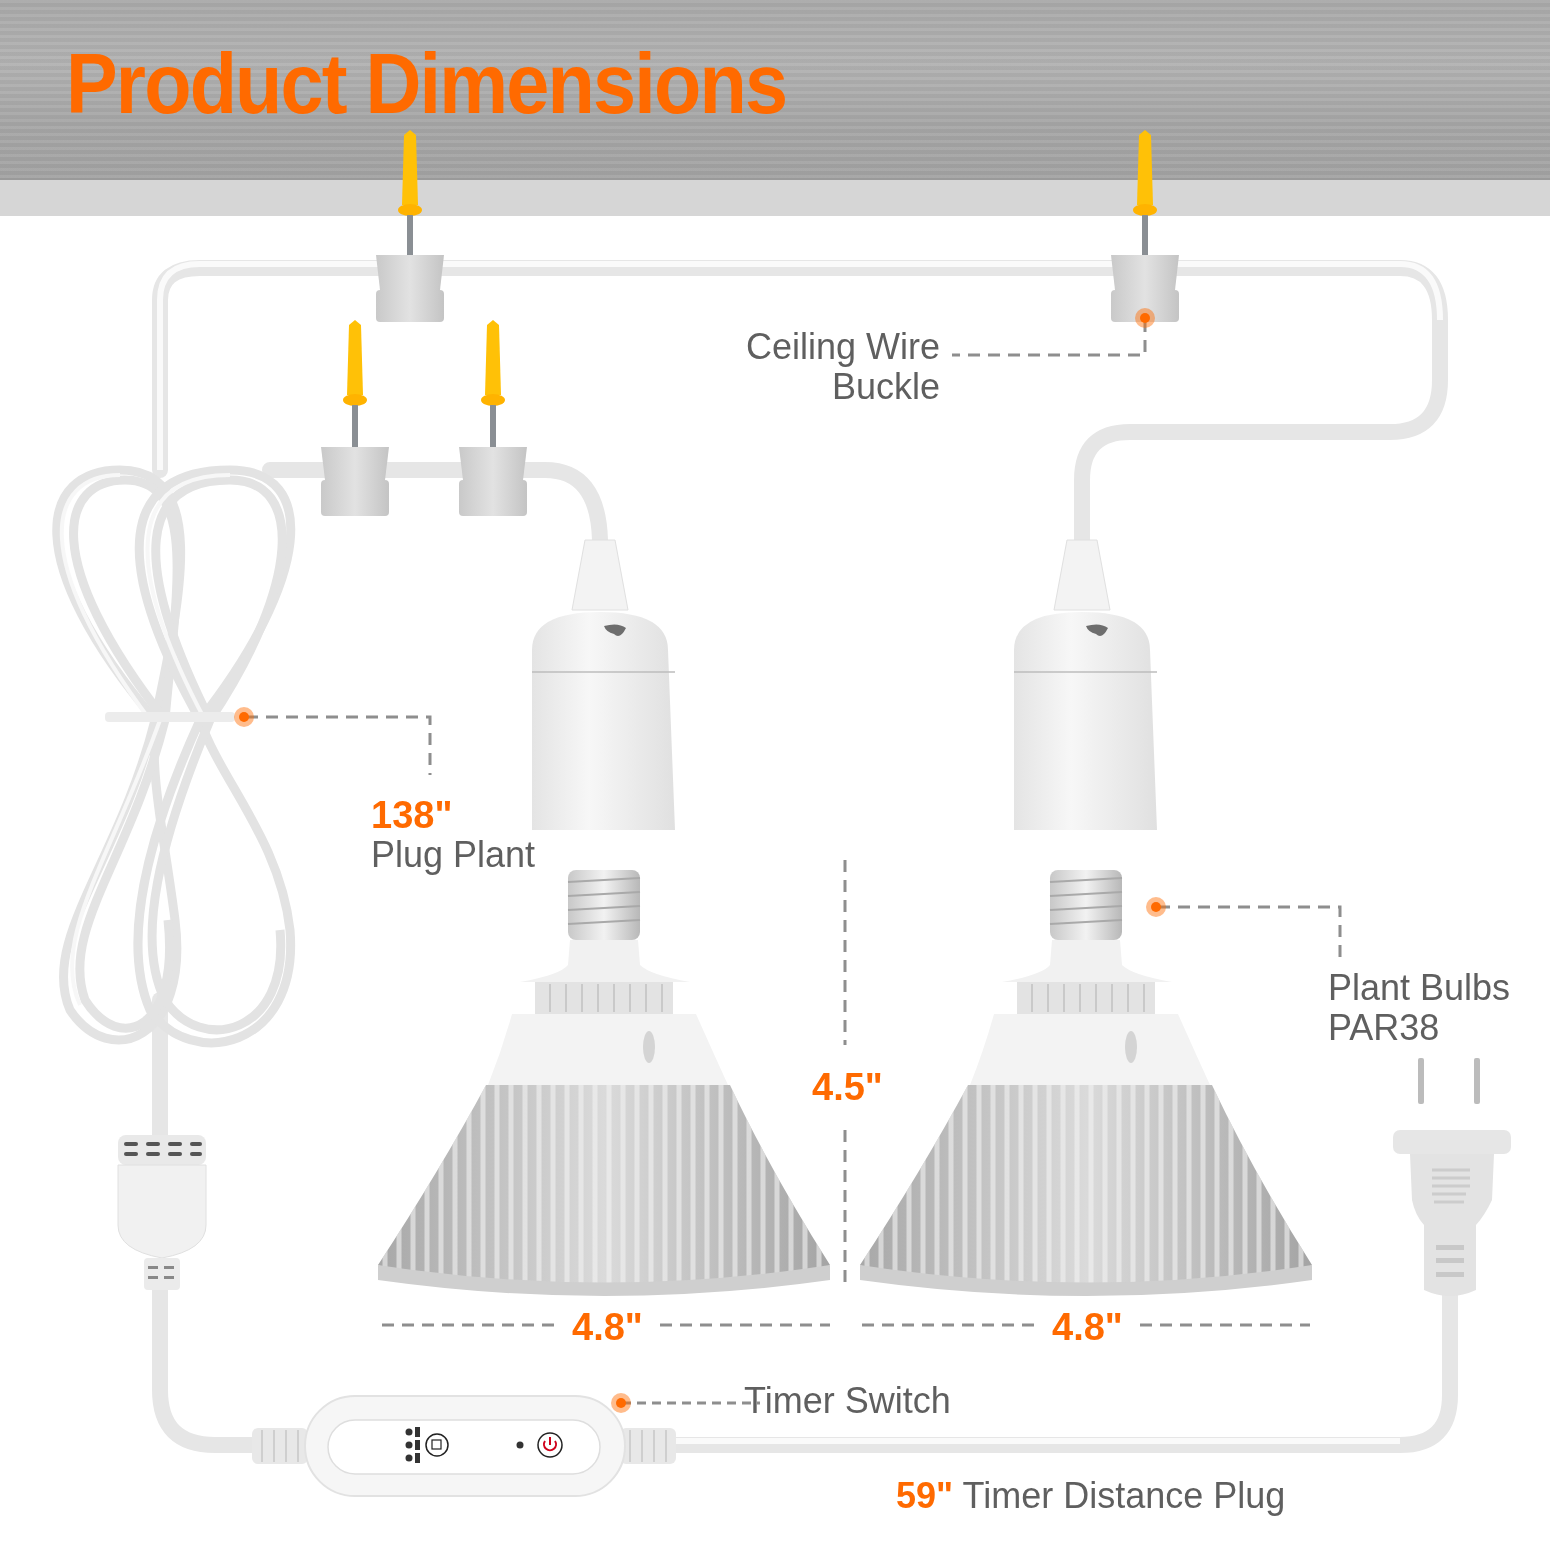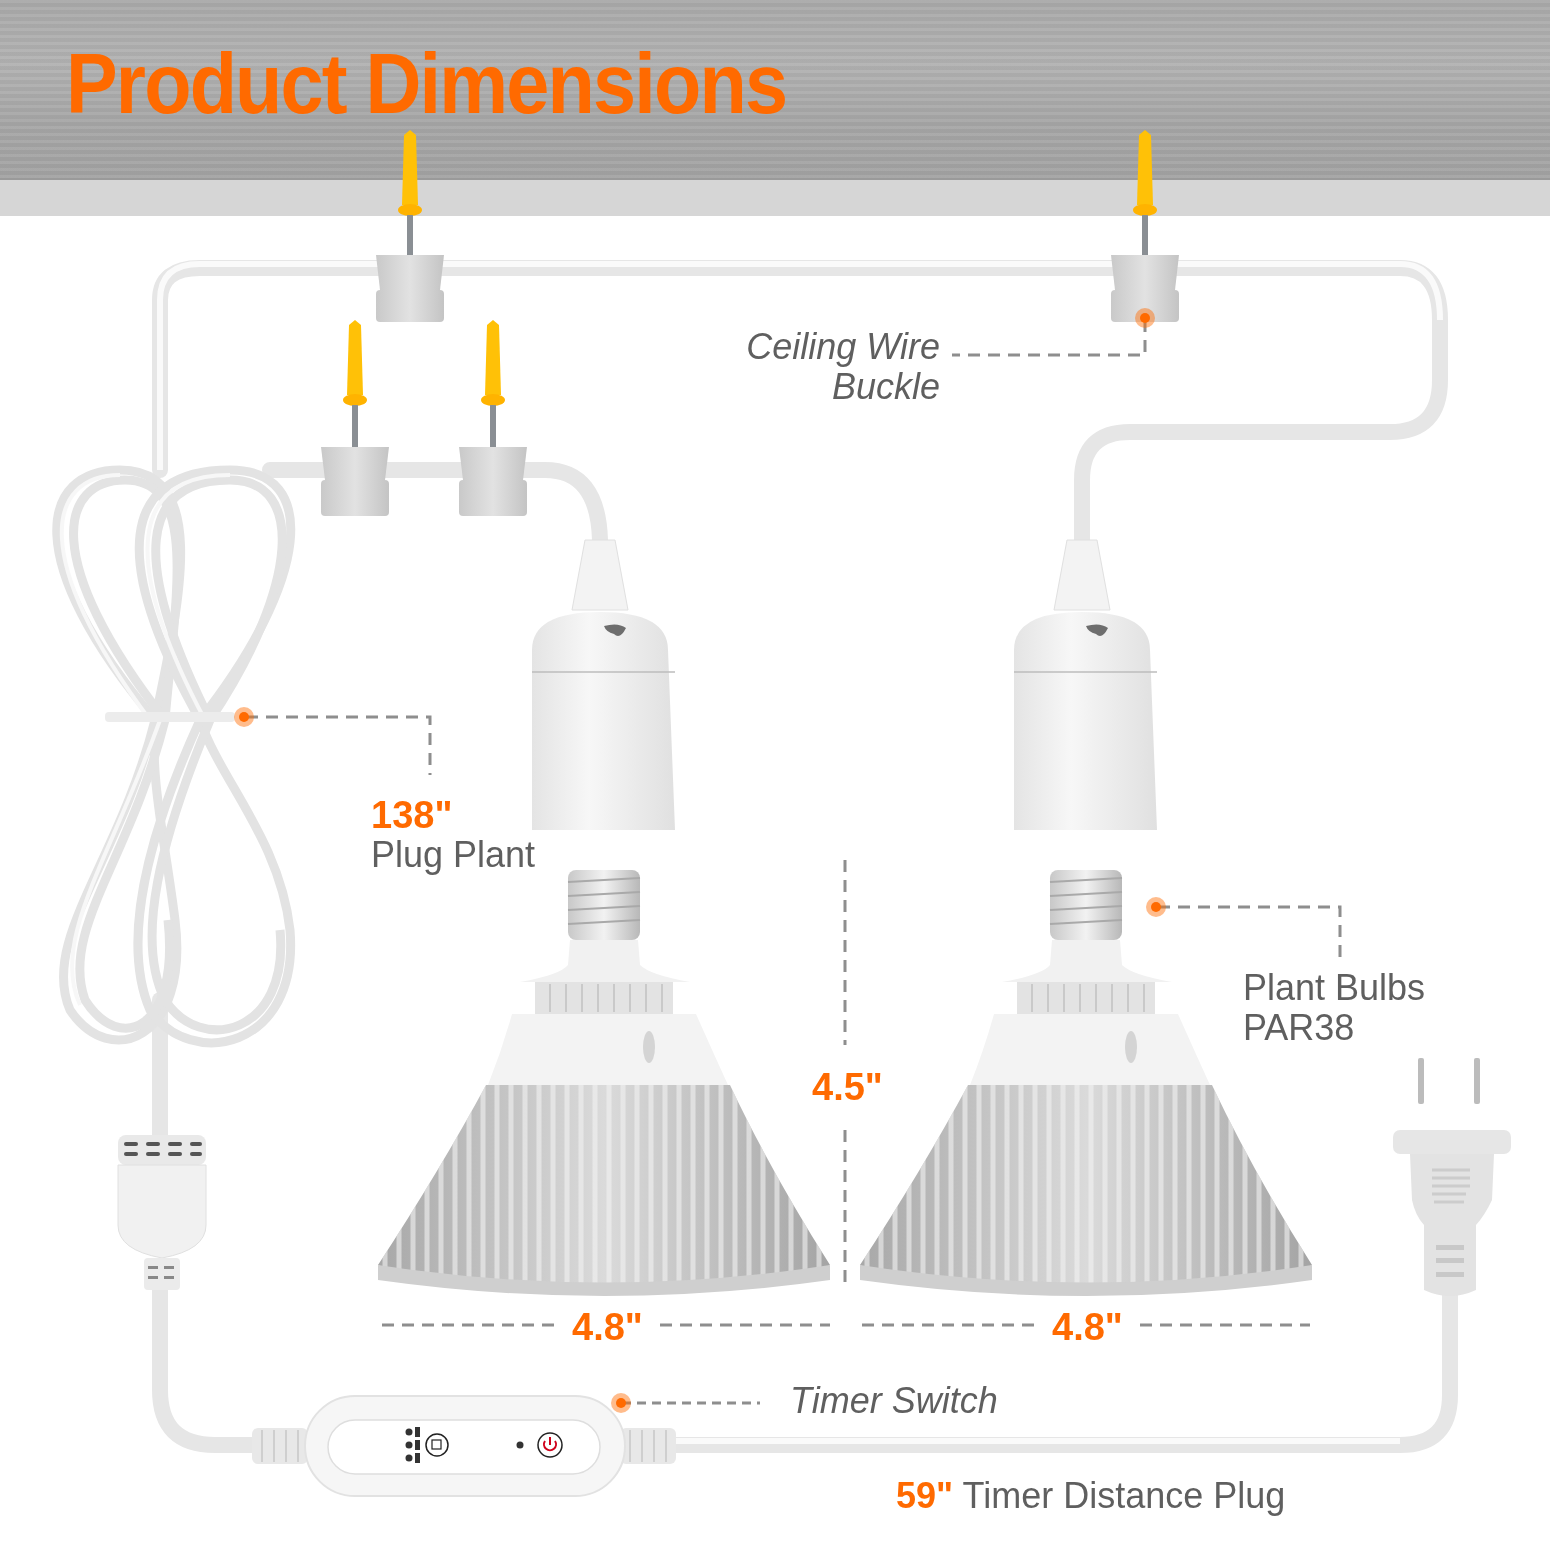--- a/index.html
+++ b/index.html
@@ -273,36 +273,36 @@
       <circle cx="1145" cy="318" r="5" fill="#ff6a00"></circle>
     <circle cx="244" cy="717" r="10" fill="#ff6a00" opacity="0.45"></circle>
       <circle cx="244" cy="717" r="5" fill="#ff6a00"></circle>
     <circle cx="1156" cy="907" r="10" fill="#ff6a00" opacity="0.45"></circle>
       <circle cx="1156" cy="907" r="5" fill="#ff6a00"></circle>
     <circle cx="621" cy="1403" r="10" fill="#ff6a00" opacity="0.45"></circle>
       <circle cx="621" cy="1403" r="5" fill="#ff6a00"></circle>
   </g>
 </svg>
 
-<div class="label" style="left:700px; top:327px; width:240px; text-align:right;font-style:italic;">
+<div class="label" style="left:700px; top:327px; width:240px; text-align:right;">
   <div>Ceiling Wire</div>
   <div>Buckle</div>
 </div>
 
 <div class="label" style="left:371px; top:795px;">
   <div class="orange" style="font-size:38px;">138"</div>
   <div>Plug Plant</div>
 </div>
 
-<div class="label" style="left:1243px; top:968px;">
+<div class="label" style="left:1328px; top:968px;">
   <div>Plant Bulbs</div>
   <div>PAR38</div>
 </div>
 
-<div class="label" style="left:790px; top:1381px;font-style:italic;">Timer Switch</div>
+<div class="label" style="left:744px; top:1381px;">Timer Switch</div>
 
 <div class="label" style="left:896px; top:1476px;">
   <span class="orange">59"</span>
   <span>Timer Distance Plug</span>
 </div>
 
 <div class="dim" style="left:812px; top:1066px;">4.5"</div>
 <div class="dim" style="left:572px; top:1306px;">4.8"</div>
 <div class="dim" style="left:1052px; top:1306px;">4.8"</div>
 

